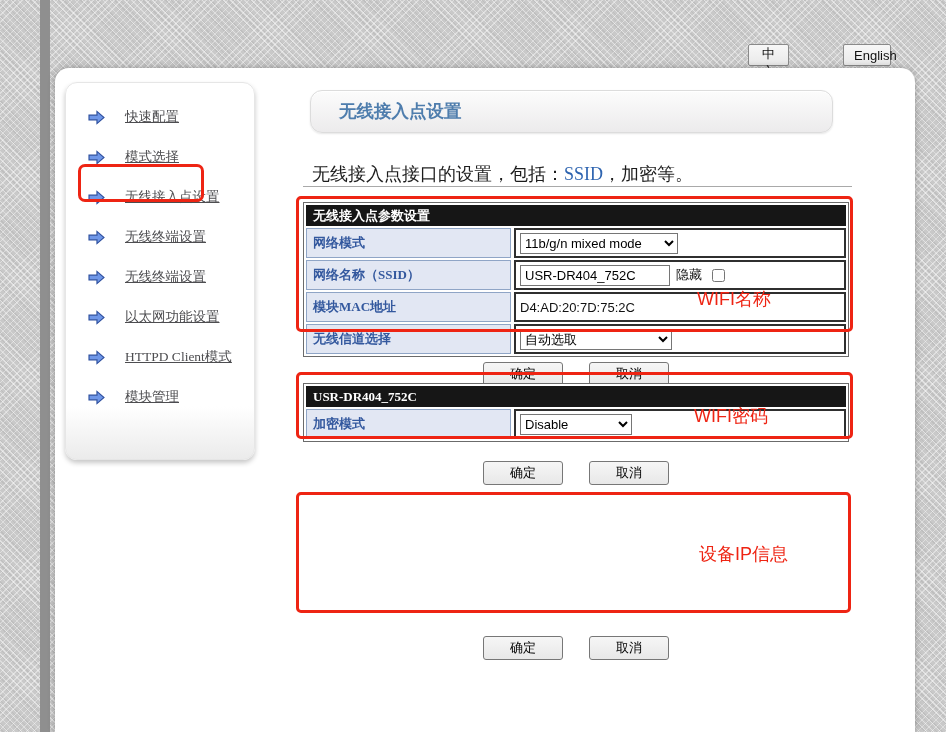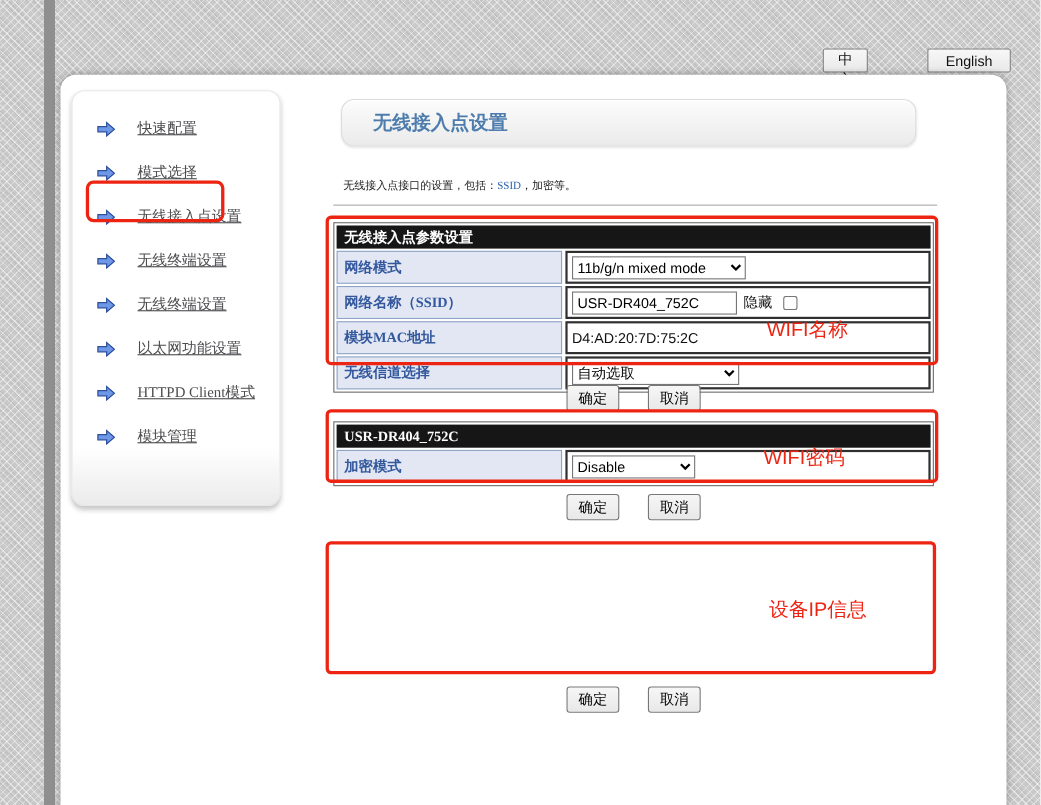--- a/index.html
+++ b/index.html
@@ -27,21 +27,21 @@
     background:#ffffff;border-radius:14px 14px 0 0;
     box-shadow:0 0 7px rgba(0,0,0,.30);
   }
   
   .lang-btn{
     position:absolute;height:22px;font-family:"Liberation Sans",sans-serif;font-size:13px;
     background:linear-gradient(#f7f7f7,#e9e9e9);border:1px solid #8a8a8a;border-radius:2px;
     padding:0 10px;cursor:pointer;color:#111;
   }
   #btn-cn{left:748px;top:44px;width:41px;}
-  #btn-en{left:843px;top:44px;width:76px;}
+  #btn-en{left:843px;top:44px;width:48px;}
   
   .sidebar{
     position:absolute;left:65px;top:82px;width:190px;height:378px;
     border-radius:12px;border:1px solid #e6e6e6;
     background:linear-gradient(#ffffff 86%,#ebebeb);
     box-shadow:0 3px 5px rgba(0,0,0,.22);
     padding-top:14px;
   }
   .side-item{
     display:flex;align-items:center;gap:20px;height:40px;padding-left:22px;cursor:pointer;
@@ -52,21 +52,21 @@
   .arrow-ic{width:17px;height:15px;flex:0 0 auto;}
   
   .title-box{
     position:absolute;left:310px;top:90px;width:523px;height:43px;
     border-radius:12px;border:1px solid #dcdcdc;
     background:linear-gradient(#fcfcfc,#ecebec);
     box-shadow:inset 0 1px 0 #fff, 0 1px 2px rgba(0,0,0,.10);
     line-height:41px;padding-left:28px;
     color:var(--title-blue);font-weight:bold;font-size:17.5px;
   }
-  .desc{position:absolute;left:312px;top:162px;font-size:10px;color:#1c1c1c;}
+  .desc{position:absolute;left:312px;top:162px;font-size:18px;color:#1c1c1c;}
   .desc .hl{color:#2e64b0;}
   .rule{position:absolute;left:303px;top:186px;width:549px;border-top:1px solid #a9a9a9;}
   
   .tbl{
     position:absolute;width:546px;background:#fff;border:1px solid #6b6b6b;padding:2px;
     display:flex;flex-direction:column;gap:2px;
   }
   .tbl-h{
     background:var(--header-black);color:#fff;font-weight:bold;font-size:13px;
     padding:3px 7px;line-height:15px;font-family:"Liberation Serif",serif;
@@ -88,21 +88,21 @@
   }
   .val input[type=text]{padding:0 4px;}
   #tbl-ap{left:303px;top:202px;}
   #tbl-sec{left:303px;top:383px;}
   #tbl-lan{left:303px;top:498px;}
   .btnrow{position:absolute;left:303px;width:546px;text-align:center;}
   #btnrow1{top:346px;} #btnrow2{top:445px;} #btnrow3{top:620px;}
   .fbtn{
     font-family:"Liberation Sans",sans-serif;font-size:13px;
     background:linear-gradient(#f6f6f6,#e8e8e8);border:1px solid #777;border-radius:3px;
-    padding:2px 10px;margin:4px 11px;cursor:pointer;color:#000;
+    padding:2px 26px;margin:16px 11px;cursor:pointer;color:#000;
   }
   
   .ann-box{position:absolute;border:3px solid var(--accent-red);border-radius:5px;pointer-events:none;}
   #ann-side{left:78px;top:164px;width:126px;height:38px;border-radius:7px;}
   #ann-t1{left:296px;top:196px;width:557px;height:136px;}
   #ann-t2{left:296px;top:372px;width:557px;height:67px;}
   #ann-t3{left:296px;top:492px;width:555px;height:121px;}
   .ann-txt{
     position:absolute;color:var(--accent-red);font-size:18px;line-height:26px;
     font-family:"Liberation Sans",sans-serif;pointer-events:none;white-space:nowrap;

